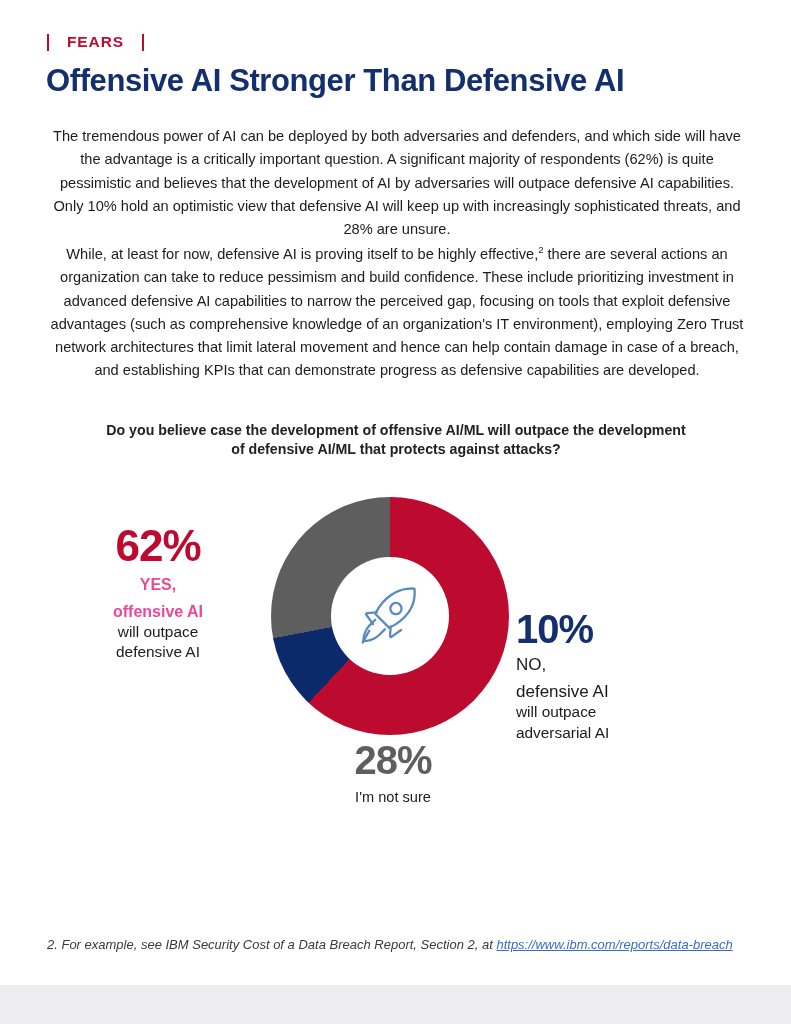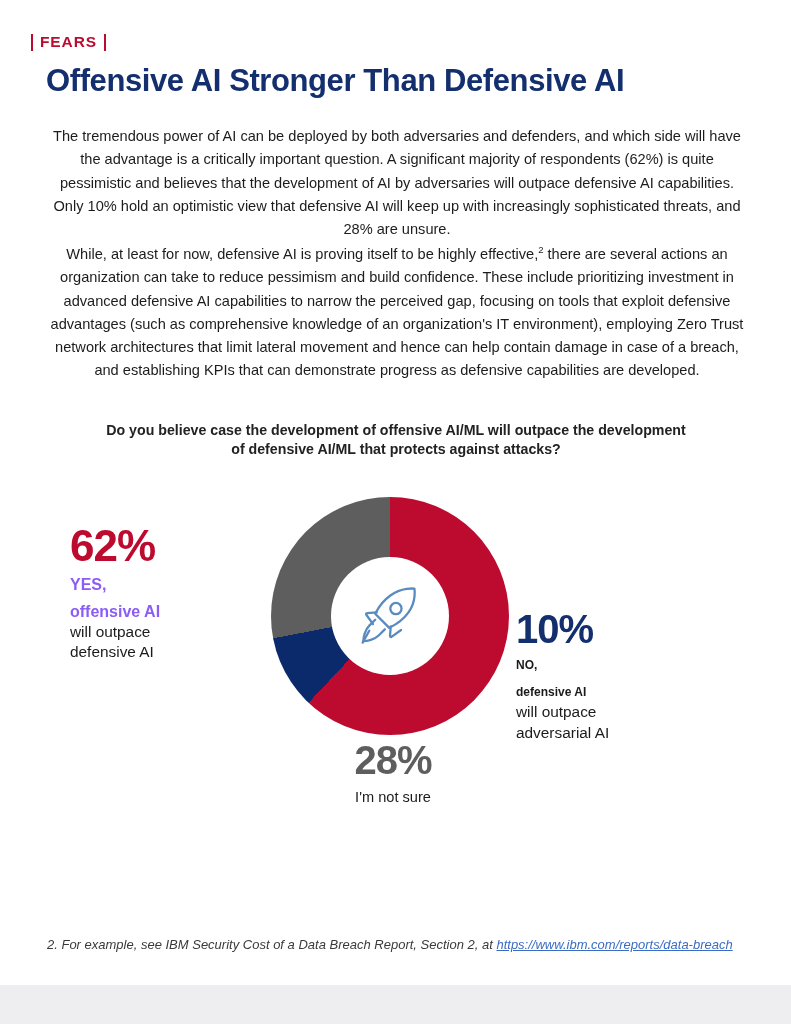--- a/index.html
+++ b/index.html
@@ -6,22 +6,22 @@
   html, body {
     width:791px; height:1024px;
     background:#ffffff;
     font-family:"Liberation Sans", sans-serif;
     -webkit-font-smoothing:antialiased;
   }
   .page { position:relative; width:791px; height:1024px; background:#fff; overflow:hidden; }
 
   
   .eyebrow {
-    position:absolute; left:31px; top:33px;
-    display:flex; align-items:flex-end; gap:7px;
+    position:absolute; left:47px; top:33px;
+    display:flex; align-items:flex-end; gap:18px;
     font-size:15.5px; font-weight:bold; letter-spacing:0.9px;
     color:#BD0A2F;
   }
   .eyebrow .bar { display:inline-block; width:2px; height:17px; background:#BD0A2F; }
   .eyebrow .label { color:#BD0A2F; }
 
   
   .title {
     position:absolute; left:46px; top:63px;
     font-size:31px; font-weight:bold; letter-spacing:-0.4px;
@@ -61,28 +61,28 @@
     width:118px; height:118px; margin-left:-59px; margin-top:-59px;
     background:#ffffff; border-radius:50%;
     display:flex; align-items:center; justify-content:center;
   }
   .rocket { width:74px; height:74px; display:block; }
 
   
   .callout { position:absolute; }
   .pct { font-weight:bold; line-height:1; letter-spacing:-1px; }
 
-  #callout-yes { left:70px; top:524px; width:176px; text-align:left; }
+  #callout-yes { left:70px; top:524px; width:176px; text-align:center; }
   #callout-yes .pct { font-size:44px; color:#BD0A2F; }
-  #callout-yes .ln-bold { font-size:16px; font-weight:bold; color:#8b5cf6; line-height:20px; margin-top:7px; }
+  #callout-yes .ln-bold { font-size:16px; font-weight:bold; color:#ec4899; line-height:20px; margin-top:7px; }
   #callout-yes .ln { font-size:15.4px; color:#1b1b1b; line-height:20px; }
 
   #callout-no { left:516px; top:609px; width:200px; text-align:left; }
   #callout-no .pct { font-size:40px; color:#142F6E; }
-  #callout-no .ln-bold { font-size:12px; font-weight:bold; color:#1b1b1b; line-height:20.5px; margin-top:6px; }
+  #callout-no .ln-bold { font-size:17px; font-weight:normal; color:#1b1b1b; line-height:20.5px; margin-top:6px; }
   #callout-no .ln { font-size:15.4px; color:#1b1b1b; line-height:20.5px; }
 
   #callout-unsure { left:300px; top:740px; width:186px; text-align:center; }
   #callout-unsure .pct { font-size:40px; color:#5E5E5E; }
   #callout-unsure .ln { font-size:14.6px; color:#1b1b1b; line-height:20px; margin-top:7px; }
 
   
   .footnote {
     position:absolute; left:47px; top:937px; width:700px;
     font-size:13px; font-style:italic; color:#3a3a3a;

